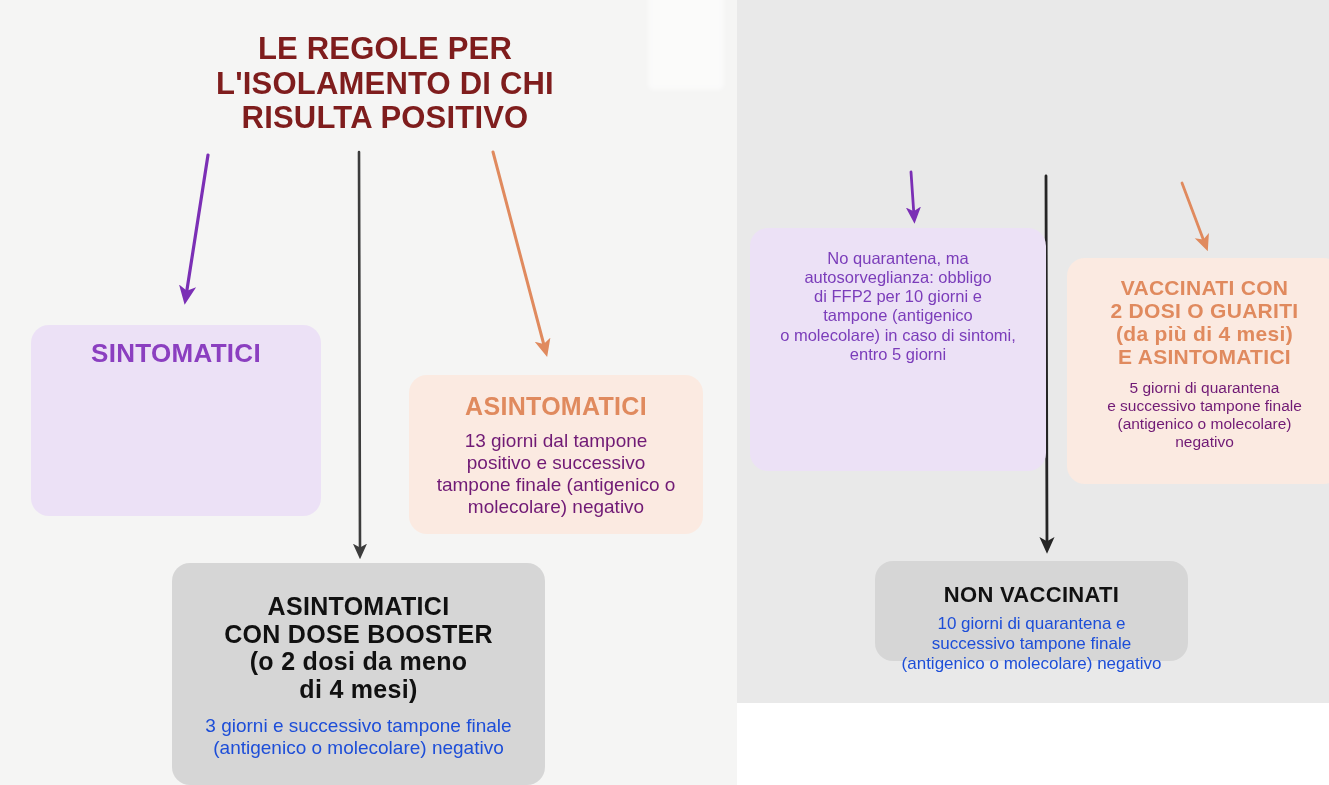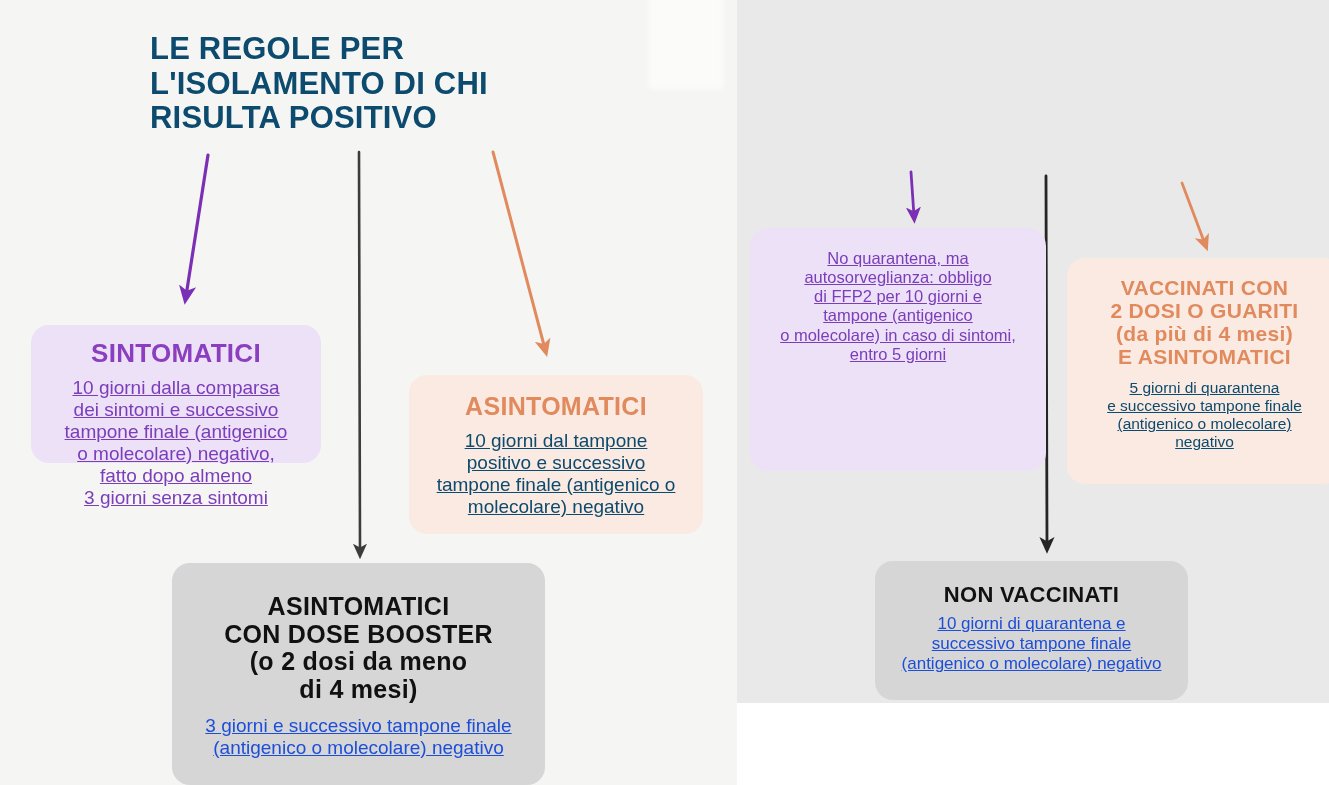--- a/index.html
+++ b/index.html
@@ -39,21 +39,22 @@
     left: 648px; top: -6px;
     width: 76px; height: 96px;
     background: rgba(255,255,255,0.55);
     border-radius: 6px;
     filter: blur(2px);
   }
 
   
   .title {
     position: absolute;
-    color: #0c4a6e;
+    text-align: center;
+    color: #7f1d1d;
     font-weight: 700;
     letter-spacing: 0.2px;
     line-height: 1.12;
     white-space: pre-line;
   }
   #title-left {
     left: 150px; top: 32px; width: 470px;
     font-size: 31px;
   }
   #title-right {
@@ -72,58 +73,57 @@
   .box .bt {            
     font-weight: 700;
     line-height: 1.1;
     white-space: pre-line;
     letter-spacing: 0.3px;
   }
   .box .bb {            
     font-weight: 400;
     line-height: 1.16;
     white-space: pre-line;
-    text-decoration: underline;
   }
 
   
   .purple { background: #ece1f6; }
   .purple .bt { color: #8b3fc0; }
   .purple .bb { color: #7b3dba; }
   
   .orange { background: #fbeae1; }
   .orange .bt { color: #e08a5e; }
-  .orange .bb { color: #0c4a6e; }
+  .orange .bb { color: #701a75; }
   
   .grey { background: #d6d6d6; }
   .grey .bt { color: #111111; }
   .grey .bb { color: #1d4ed8; }
 
   
-  #box-sintomatici { left: 31px; top: 325px; width: 290px; height: 138px; }
+  #box-sintomatici { left: 31px; top: 325px; width: 290px; height: 191px; }
   #box-sintomatici .bt { font-size: 26px; margin-top: 4px; }
   #box-sintomatici .bb { font-size: 19px; margin-top: 9px; }
 
   #box-asintomatici { left: 409px; top: 375px; width: 294px; height: 159px; }
   #box-asintomatici .bt { font-size: 25px; margin-top: 8px; }
   #box-asintomatici .bb { font-size: 19px; margin-top: 9px; }
 
   #box-asint-booster { left: 172px; top: 563px; width: 373px; height: 222px; border-radius: 18px; }
   #box-asint-booster .bt { font-size: 25px; margin-top: 20px; }
   #box-asint-booster .bb { font-size: 19px; margin-top: 12px; }
 
   #box-vacc-booster { left: 750px; top: 228px; width: 296px; height: 243px; }
   #box-vacc-booster .bt { font-size: 23px; margin-top: 10px; }
   #box-vacc-booster .bb { font-size: 16.5px; margin-top: 11px; }
 
   #box-vacc-2dosi { left: 1067px; top: 258px; width: 275px; height: 226px; }
   #box-vacc-2dosi .bt { font-size: 21px; margin-top: 8px; }
   #box-vacc-2dosi .bb { font-size: 15.5px; margin-top: 11px; }
 
-  #box-non-vaccinati { left: 875px; top: 561px; width: 313px; height: 139px; }
+  #box-non-vaccinati { left: 875px; top: 561px; width: 313px; height: 100px; }
   #box-non-vaccinati .bt { font-size: 22px; margin-top: 12px; }
   #box-non-vaccinati .bb { font-size: 17px; margin-top: 7px; }
 
   
   #arrows {
     position: absolute;
     left: 0; top: 0;
     width: 1329px; height: 785px;
     pointer-events: none;
   }
@@ -167,31 +167,25 @@
 
     <line x1="911" y1="172" x2="914" y2="216" stroke="#7b2fb5" stroke-width="2.8" stroke-linecap="round" marker-end="url(#ah-purple)"></line>
 
     <line x1="1046" y1="176" x2="1047" y2="546" stroke="#252525" stroke-width="2.8" stroke-linecap="round" marker-end="url(#ah-black2)"></line>
 
     <line x1="1182" y1="183" x2="1205" y2="244" stroke="#e08a5e" stroke-width="2.8" stroke-linecap="round" marker-end="url(#ah-orange)"></line>
   </svg>
 
   <div class="box purple" id="box-sintomatici">
     <div class="bt">SINTOMATICI</div>
-    <div class="bb">10 giorni dalla comparsa
-dei sintomi e successivo
-tampone finale (antigenico
-o molecolare) negativo,
-fatto dopo almeno
-3 giorni senza sintomi</div>
   </div>
 
   <div class="box orange" id="box-asintomatici">
     <div class="bt">ASINTOMATICI</div>
-    <div class="bb">10 giorni dal tampone
+    <div class="bb">13 giorni dal tampone
 positivo e successivo
 tampone finale (antigenico o
 molecolare) negativo</div>
   </div>
 
   <div class="box grey" id="box-asint-booster">
     <div class="bt">ASINTOMATICI
 CON DOSE BOOSTER
 (o 2 dosi da meno
 di 4 mesi)</div>

